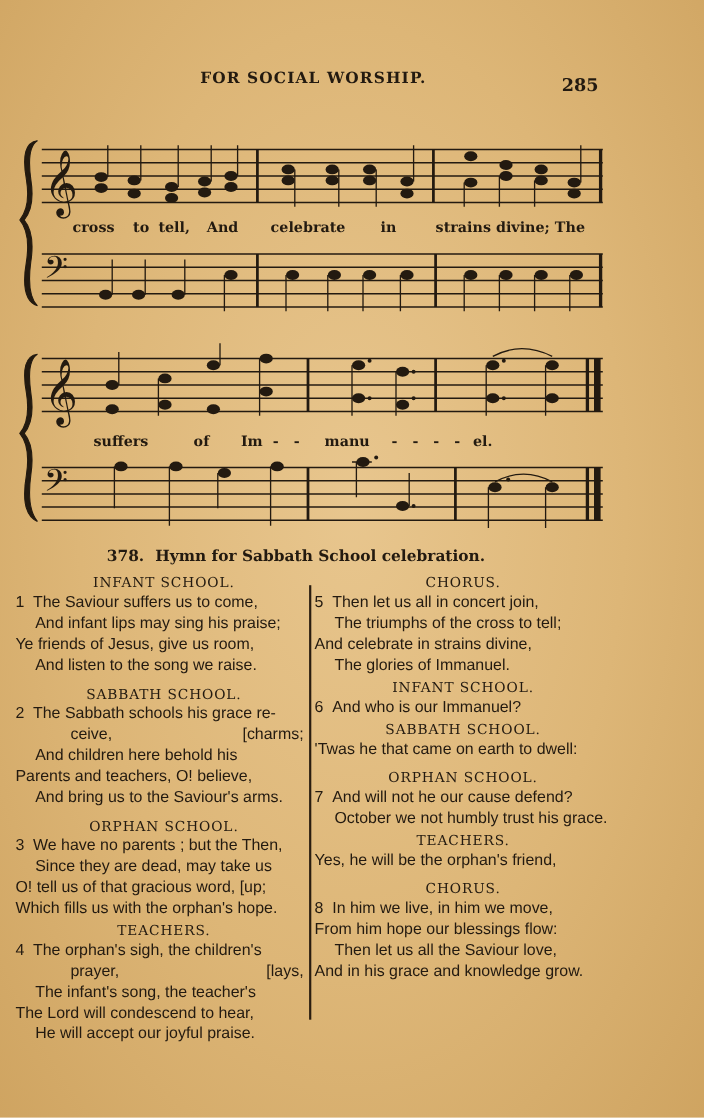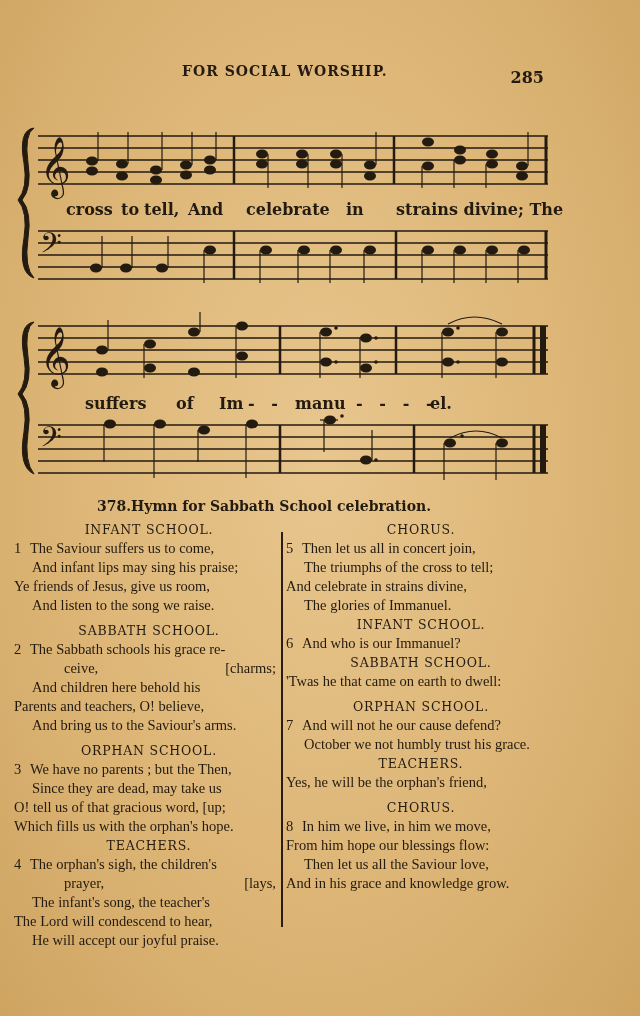--- a/index.html
+++ b/index.html
@@ -16,41 +16,41 @@
       display: flex; justify-content: space-between; align-items: center;
     }
     .running-title { font-family: "DejaVu Serif", serif; font-weight: bold; font-size: 14px; letter-spacing: 1px; }
     .page-number { font-family: "DejaVu Serif", serif; font-weight: bold; font-size: 16px; margin-top: 13px; }
 
     
     .system { position: absolute; left: 14px; width: 540px; }
     .system svg { position: absolute; left: 0; top: 0; }
     .lyric-line {
       position: absolute; left: 0; width: 540px; height: 20px;
-      font-family: "DejaVu Serif", serif; font-weight: bold; font-size: 16px;
+      font-family: "DejaVu Serif", serif; font-weight: bold; font-size: 13px;
     }
     .lyric-line span { position: absolute; top: 0; white-space: pre; }
 
     
     .hymn-title {
       position: absolute; top: 498px; left: 97px; width: 400px;
       font-family: "DejaVu Serif", serif; font-weight: bold; font-size: 14px; white-space: nowrap;
     }
-    .hymn-title .num { }
+    .hymn-title .num { margin-right: 10px; }
     .col { position: absolute; top: 520px; width: 270px; }
     .col.left { left: 14px; }
     .col.right { left: 286px; }
     .divider { position: absolute; left: 281px; top: 532px; width: 2px; height: 395px; background: #2a1d10; }
     .section-head {
       text-align: center; font-size: 12.5px; letter-spacing: 0.8px; height: 19px; line-height: 19px;
       font-family: "DejaVu Serif", serif;
     }
     .vline {
       font-size: 14.5px; height: 19px; line-height: 19px; white-space: nowrap;
-      font-family: Liberation Serif, serif;
+      font-family: Liberation Sans, sans-serif;
     }
     .vline.indent { padding-left: 18px; }
     .vline .vnum { display: inline-block; width: 12px; margin-right: 4px; }
     .gap-large { height: 6px; }
     .split { display: flex; justify-content: space-between; padding-right: 8px; }
   </style>
 </head>
 <body>
 
 <div class="page">

